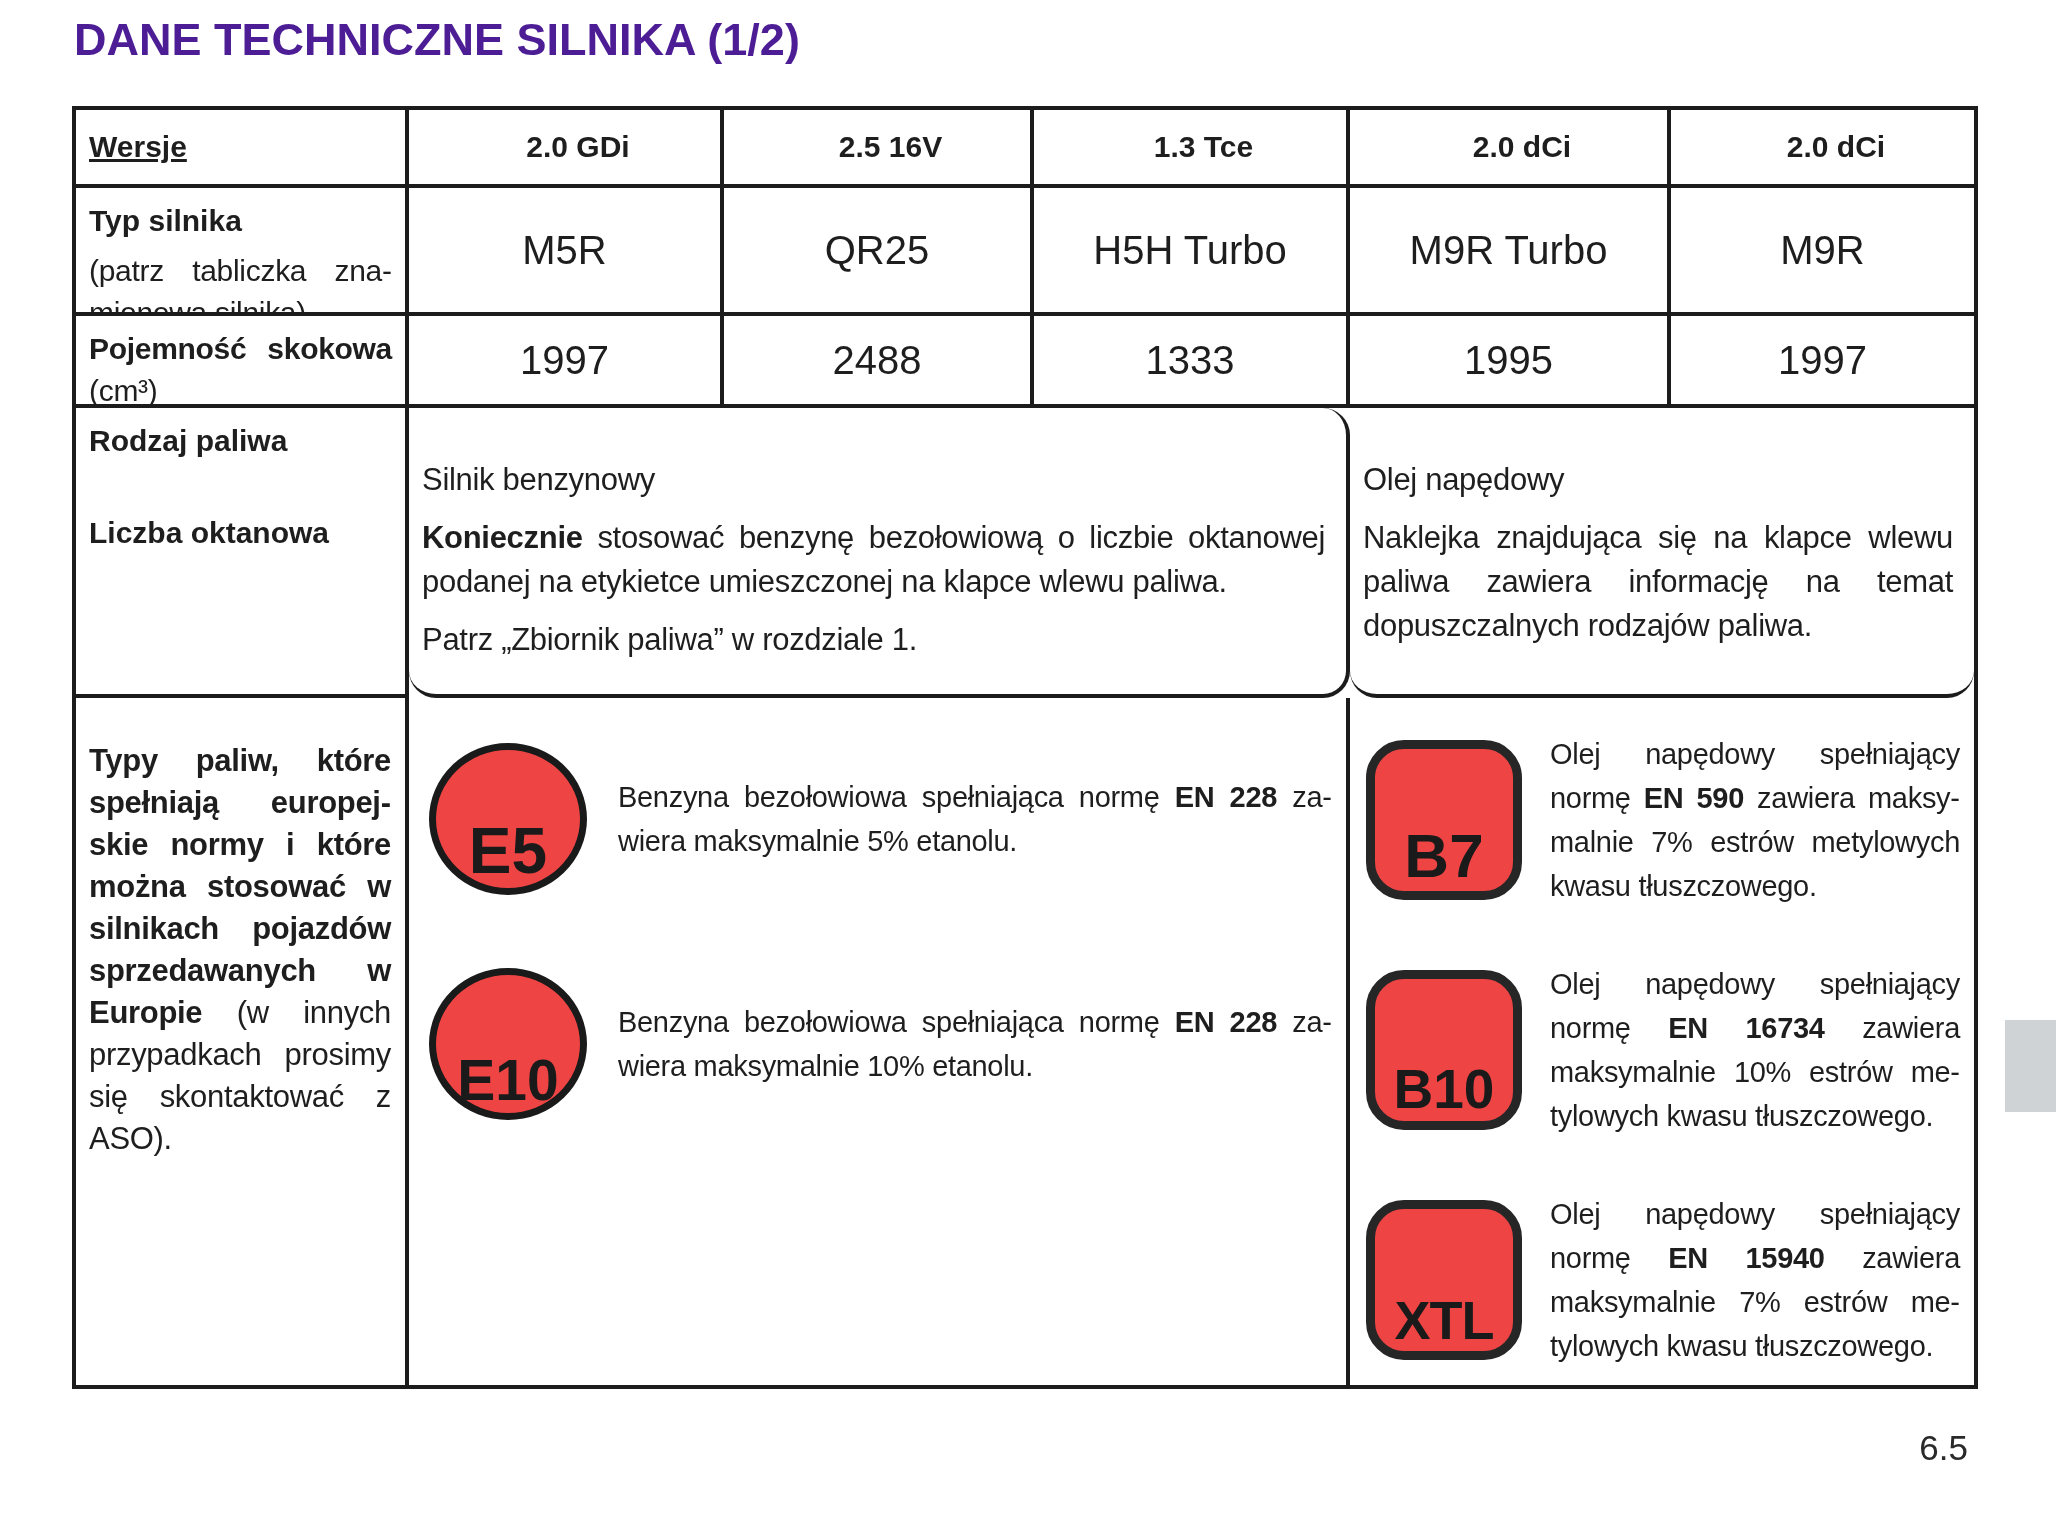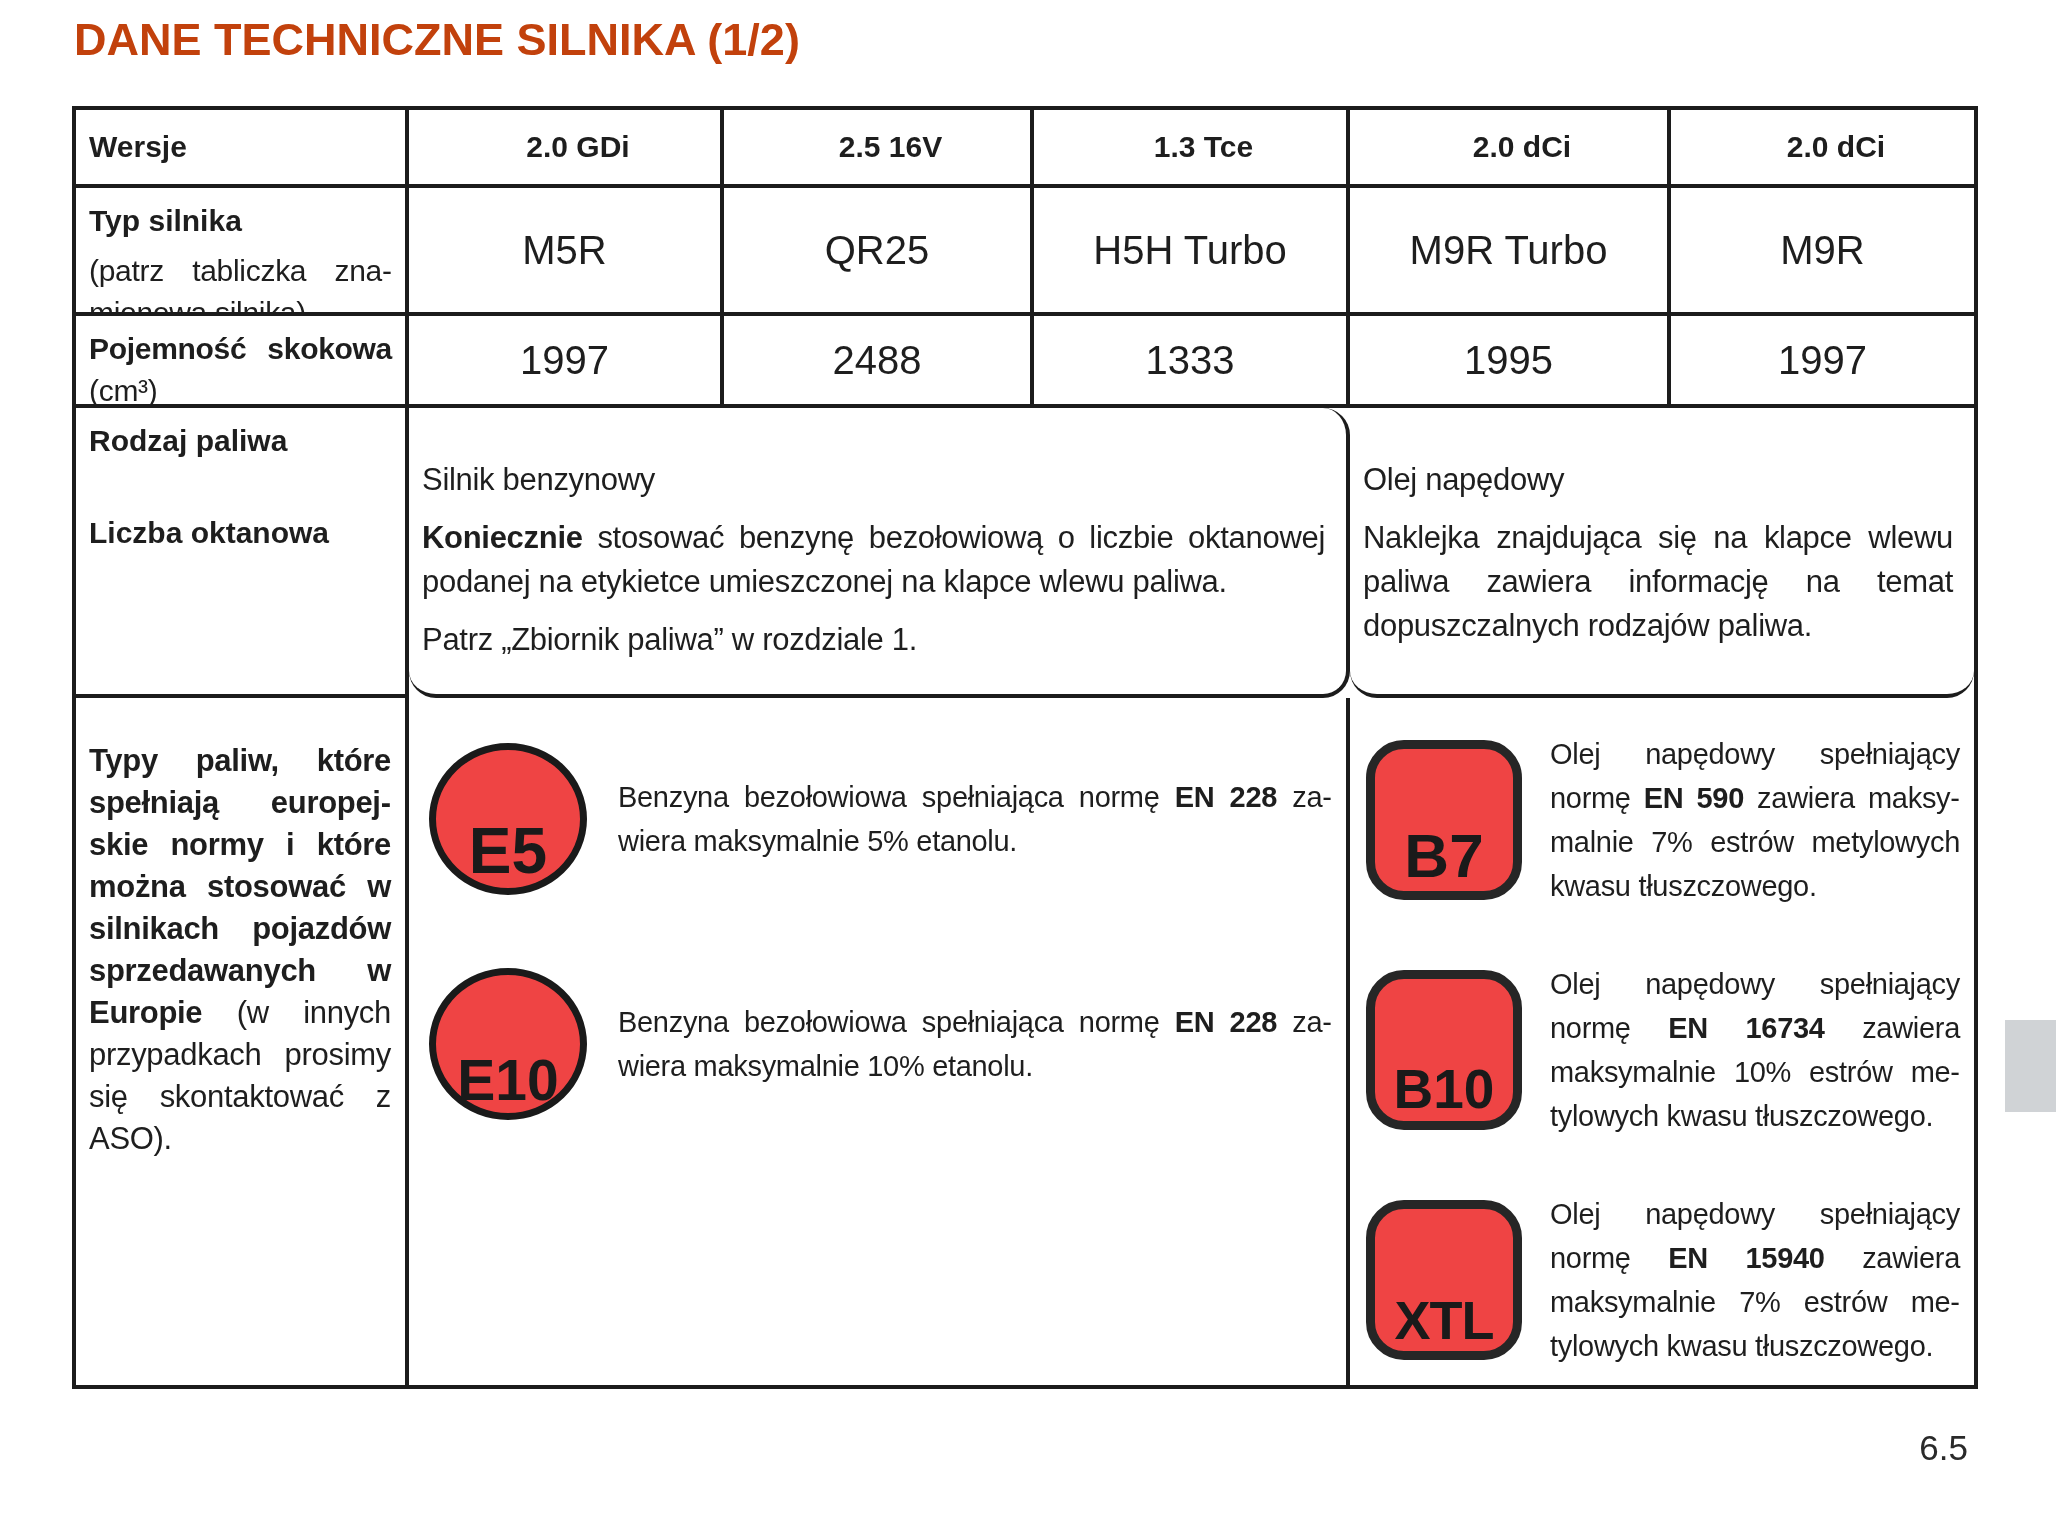--- a/index.html
+++ b/index.html
@@ -4,40 +4,40 @@
 <style>
   html,body{margin:0;padding:0;background:#ffffff;}
   body{
     width:2056px;height:1514px;position:relative;overflow:hidden;
     font-family:"Liberation Sans","DejaVu Sans",sans-serif;
     color:#1e1e1e;
   }
   .b{font-weight:bold;}
   .page-title{
     position:absolute;left:74px;top:14px;margin:0;
-    font-size:45px;font-weight:bold;color:#c2410c;letter-spacing:0px;
+    font-size:45px;font-weight:bold;color:#4c1d95;letter-spacing:0px;
   }
   
   .tbl{
     position:absolute;left:72px;top:106px;width:1906px;height:1283px;
     box-sizing:border-box;border:4px solid #1c1c1c;
     display:grid;
     grid-template-columns:333px 315px 310px 316px 321px 303px;
     grid-template-rows:78px 128px 92px 290px 687px;
     background:#fff;
   }
   .c{
     box-sizing:border-box;overflow:hidden;
     border-right:4px solid #1c1c1c;border-bottom:4px solid #1c1c1c;
   }
   .nr{border-right:none;}
   .nb{border-bottom:none;}
   .hc{display:flex;align-items:center;justify-content:center;
       font-size:30px;font-weight:bold;padding-left:27px;}
-  .hl{justify-content:flex-start;padding-left:13px;}
+  .hl{justify-content:flex-start;padding-left:13px;text-decoration:underline;}
   .vc{display:flex;align-items:center;justify-content:center;font-size:40px;}
   .lblcell{padding:12px 13px 0 13px;font-size:30px;line-height:42px;}
   .lblb{font-weight:bold;margin:0 0 8px 0;}
   .note{text-align:justify;letter-spacing:-0.3px;}
   .txtcell{padding:50px 21px 0 13px;font-size:31px;line-height:44px;letter-spacing:-0.3px;border-radius:27px;}
   .txtcell p{margin:0 0 14px 0;}
   .just{text-align:justify;}
   .bigcell{padding:42px 14px 0 13px;font-size:31px;line-height:42px;
            font-weight:normal;text-align:justify;letter-spacing:-0.3px;}
   

